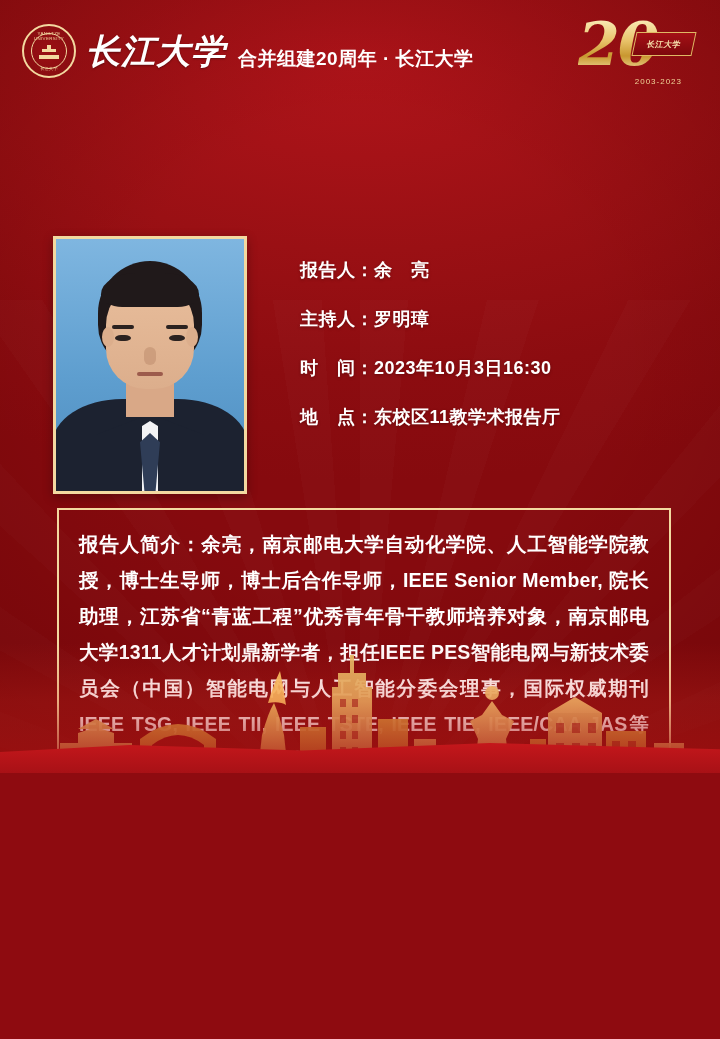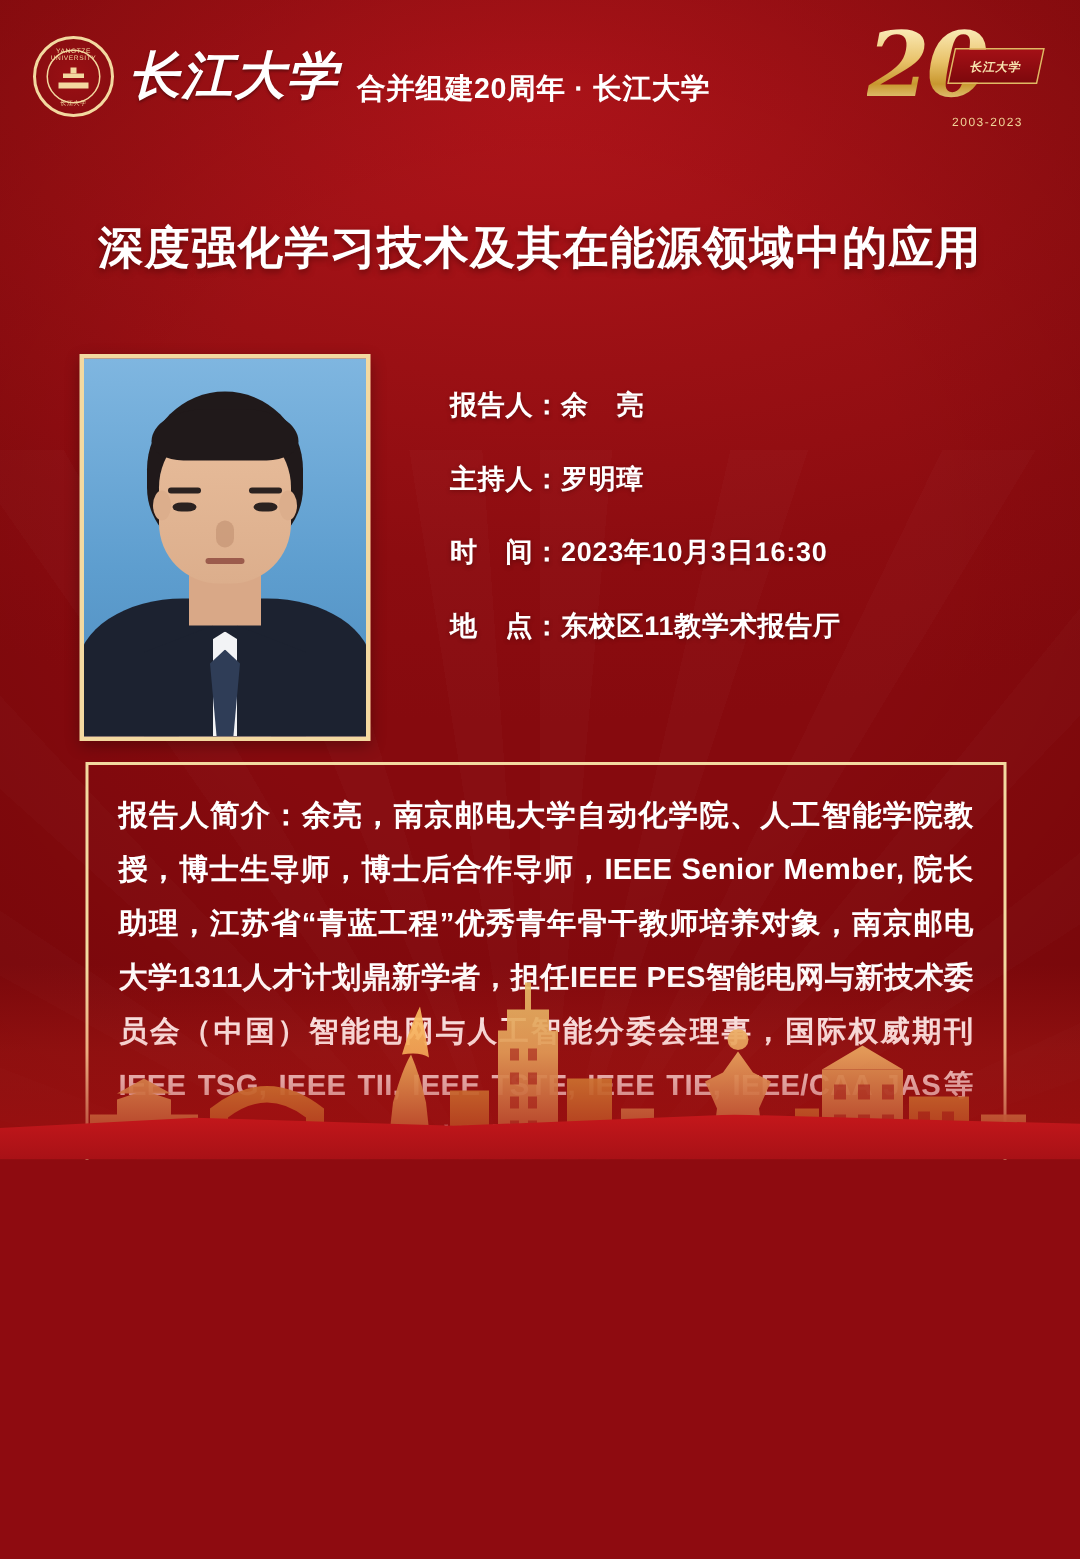--- a/index.html
+++ b/index.html
@@ -406,21 +406,20 @@
       <div class="header-sub">合并组建20周年 · 长江大学</div>
     </div>
 
     <div class="anniv">
       <div class="big20">20</div>
       <div class="ribbon">长江大学</div>
       <div class="years">2003-2023</div>
     </div>
   </div>
 
-  <div class="title">深度强化学习技术及其在能源领域中的应用</div>
 
   <div class="portrait">
     <div class="suit"></div>
     <div class="neck"></div>
     <div class="shirt"></div>
     <div class="lapel-l"></div>
     <div class="lapel-r"></div>
     <div class="tie"></div>
     <div class="hair"></div>
     <div class="face"></div>

